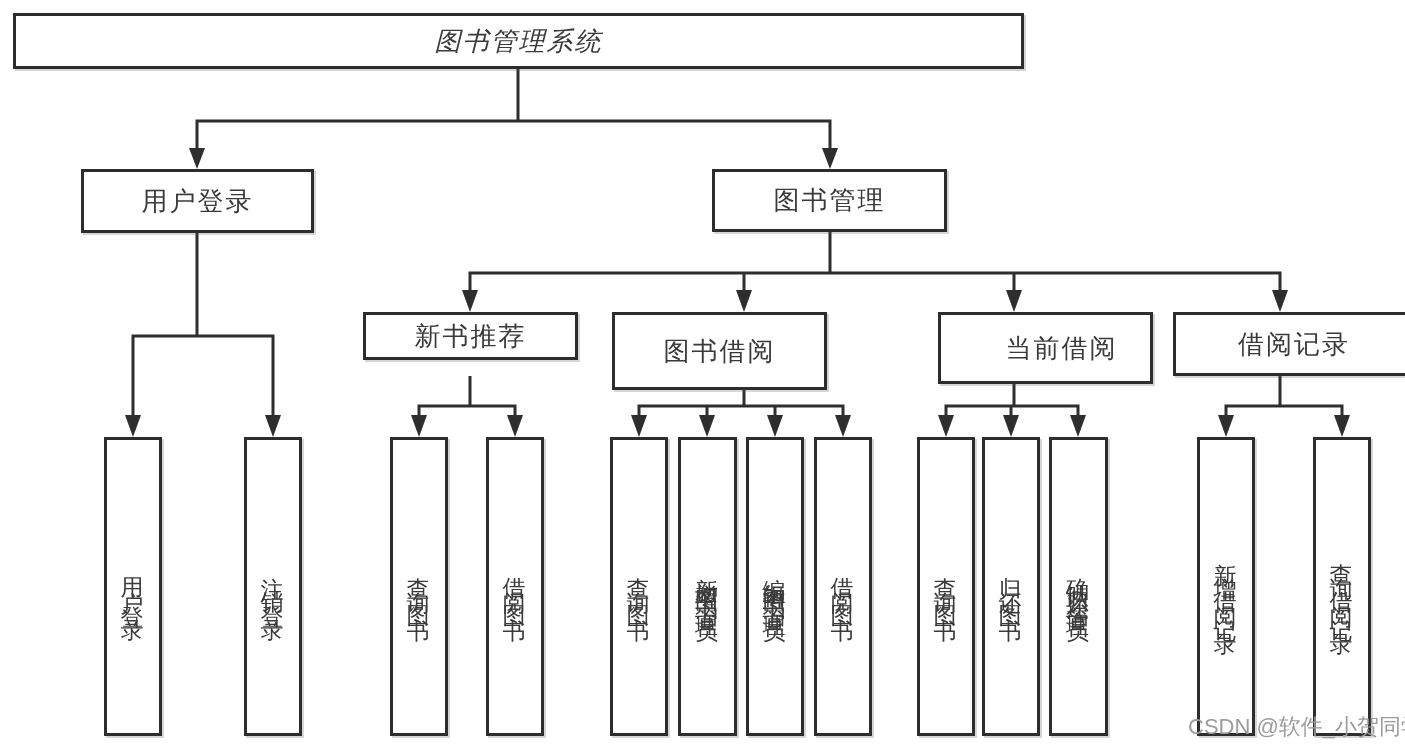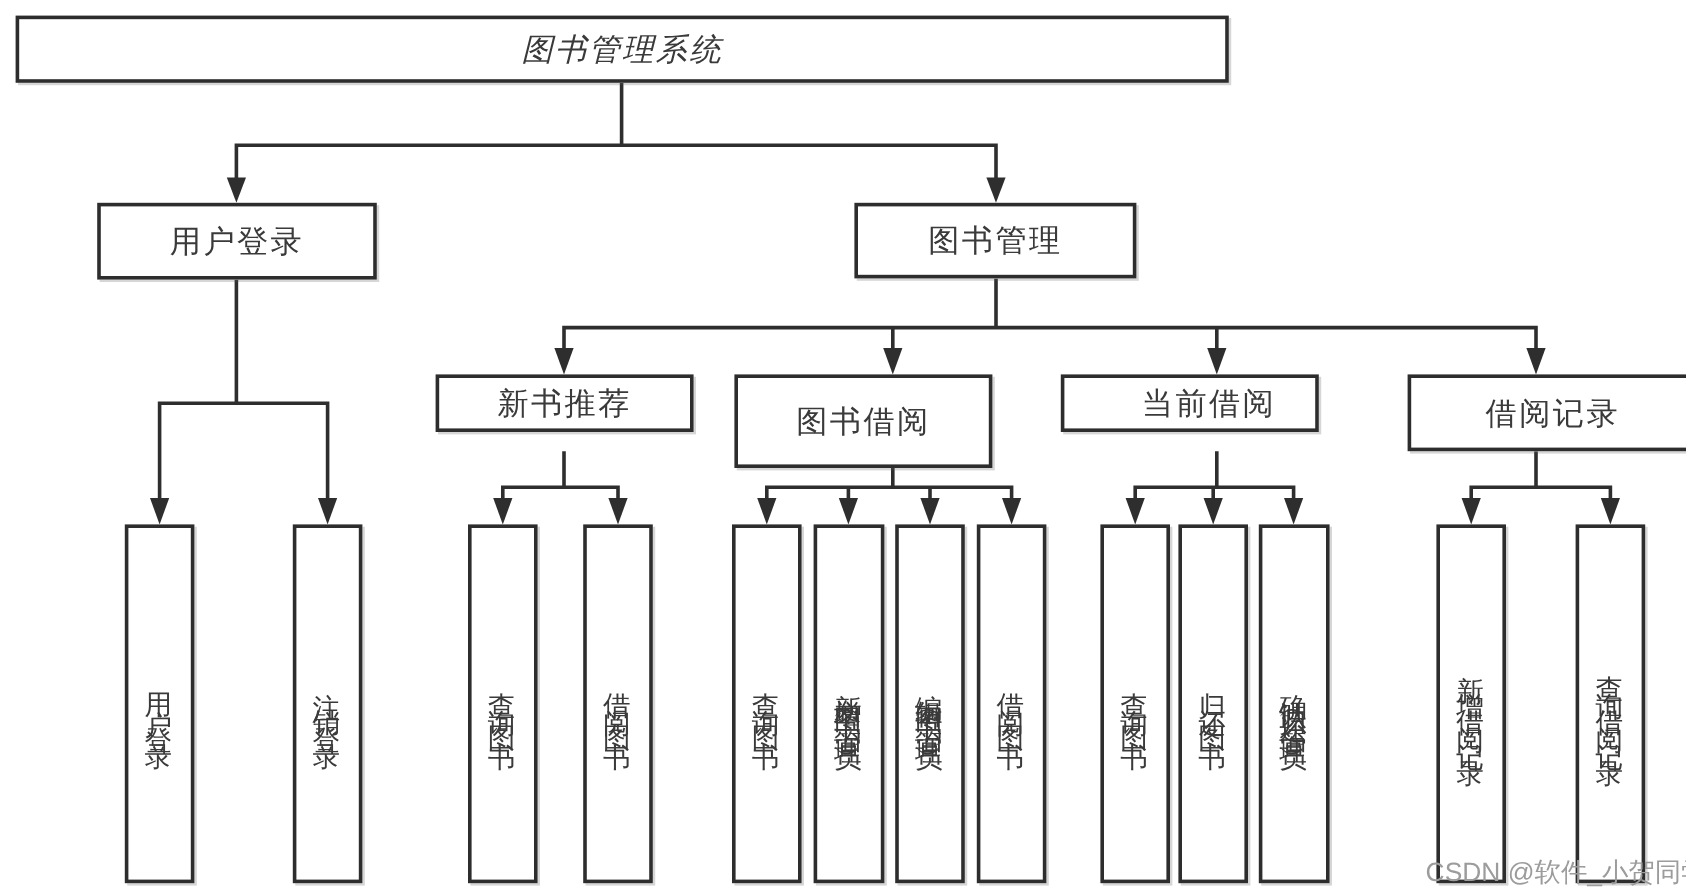--- a/index.html
+++ b/index.html
@@ -118,21 +118,21 @@
     </g>
   </svg>
 
   <div class="node" style="left:13px; top:13px; width:1011px; height:56px;font-style:italic;">图书管理系统</div>
 
   <div class="node" style="left:81px; top:169px; width:233px; height:64px;">用户登录</div>
   <div class="node" style="left:712px; top:169px; width:235px; height:63px;">图书管理</div>
 
   <div class="node" style="left:363px; top:312px; width:215px; height:48px;">新书推荐</div>
   <div class="node" style="left:612px; top:312px; width:215px; height:78px;">图书借阅</div>
-  <div class="node" style="left:884px; top:312px; width:215px; height:48px;padding-left:32px;">当前借阅</div>
+  <div class="node" style="left:938px; top:312px; width:215px; height:72px;padding-left:32px;">当前借阅</div>
   <div class="node" style="left:1173px; top:312px; width:242px; height:64px;">借阅记录</div>
 
   <div class="vnode" style="left:104px; top:437px; width:58px; height:299px;">用户登录</div>
   <div class="vnode" style="left:244px; top:437px; width:58px; height:299px;">注销登录</div>
 
   <div class="vnode" style="left:390px; top:437px; width:58px; height:299px;">查询图书</div>
   <div class="vnode" style="left:486px; top:437px; width:58px; height:299px;">借阅图书</div>
 
   <div class="vnode" style="left:610px; top:437px; width:58px; height:299px;">查询图书</div>
   <div class="vnode long" style="left:678px; top:437px; width:59px; height:299px;">新增图书（管理员）</div>

